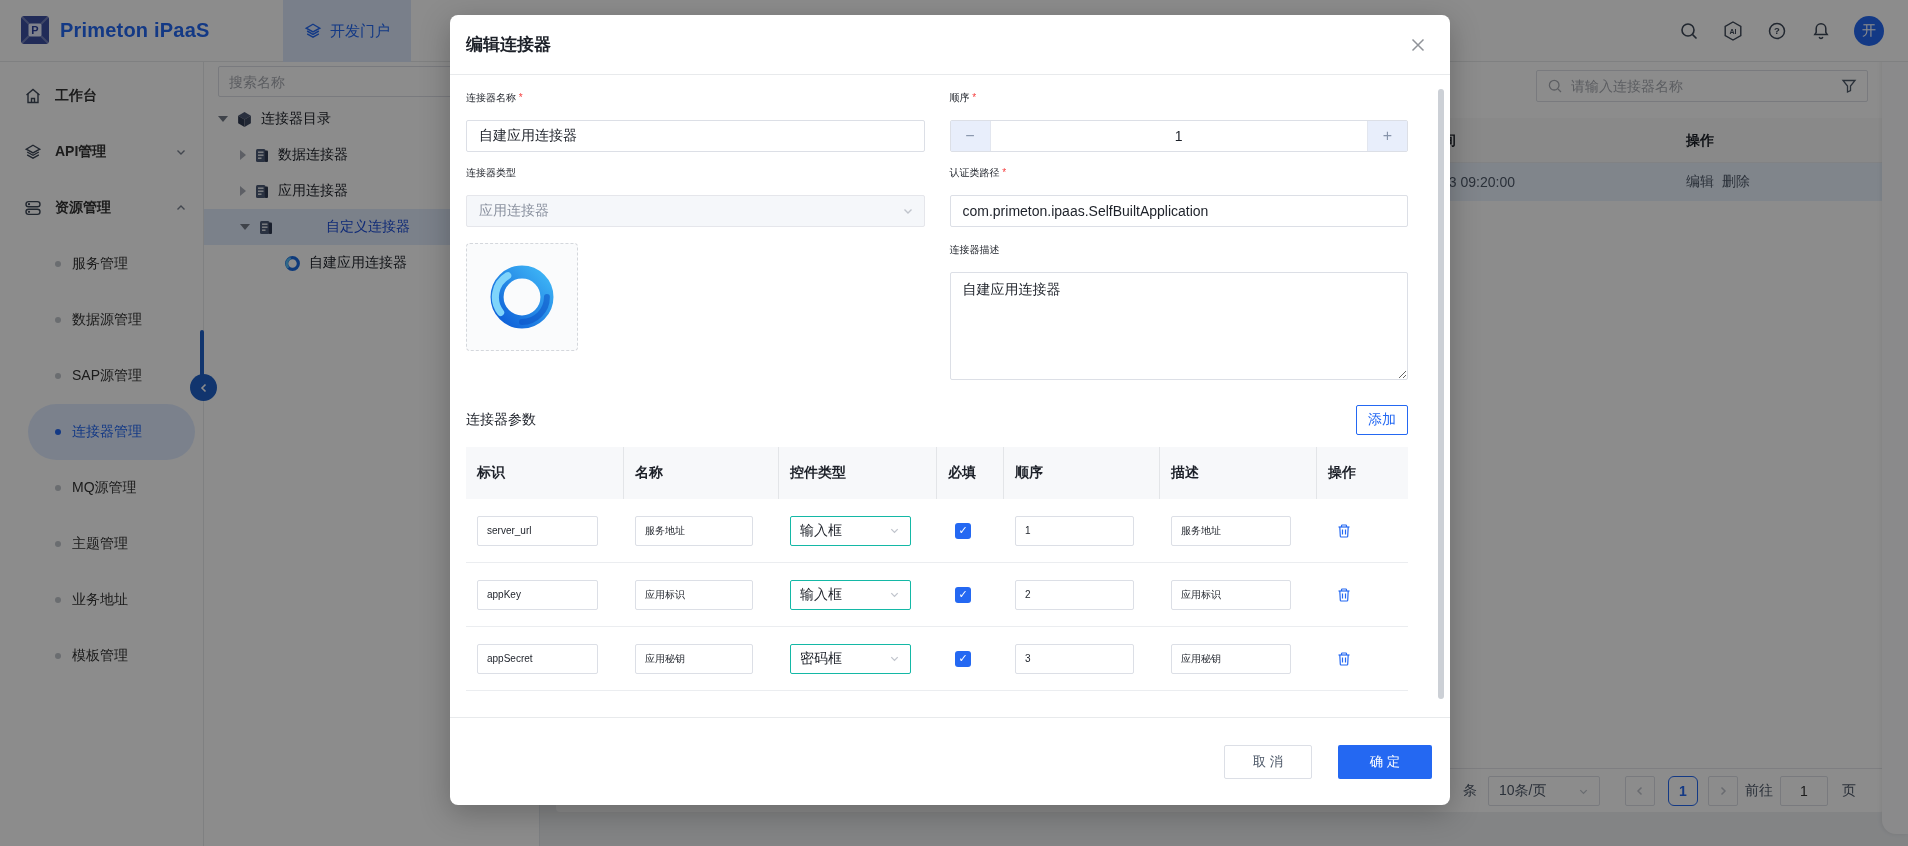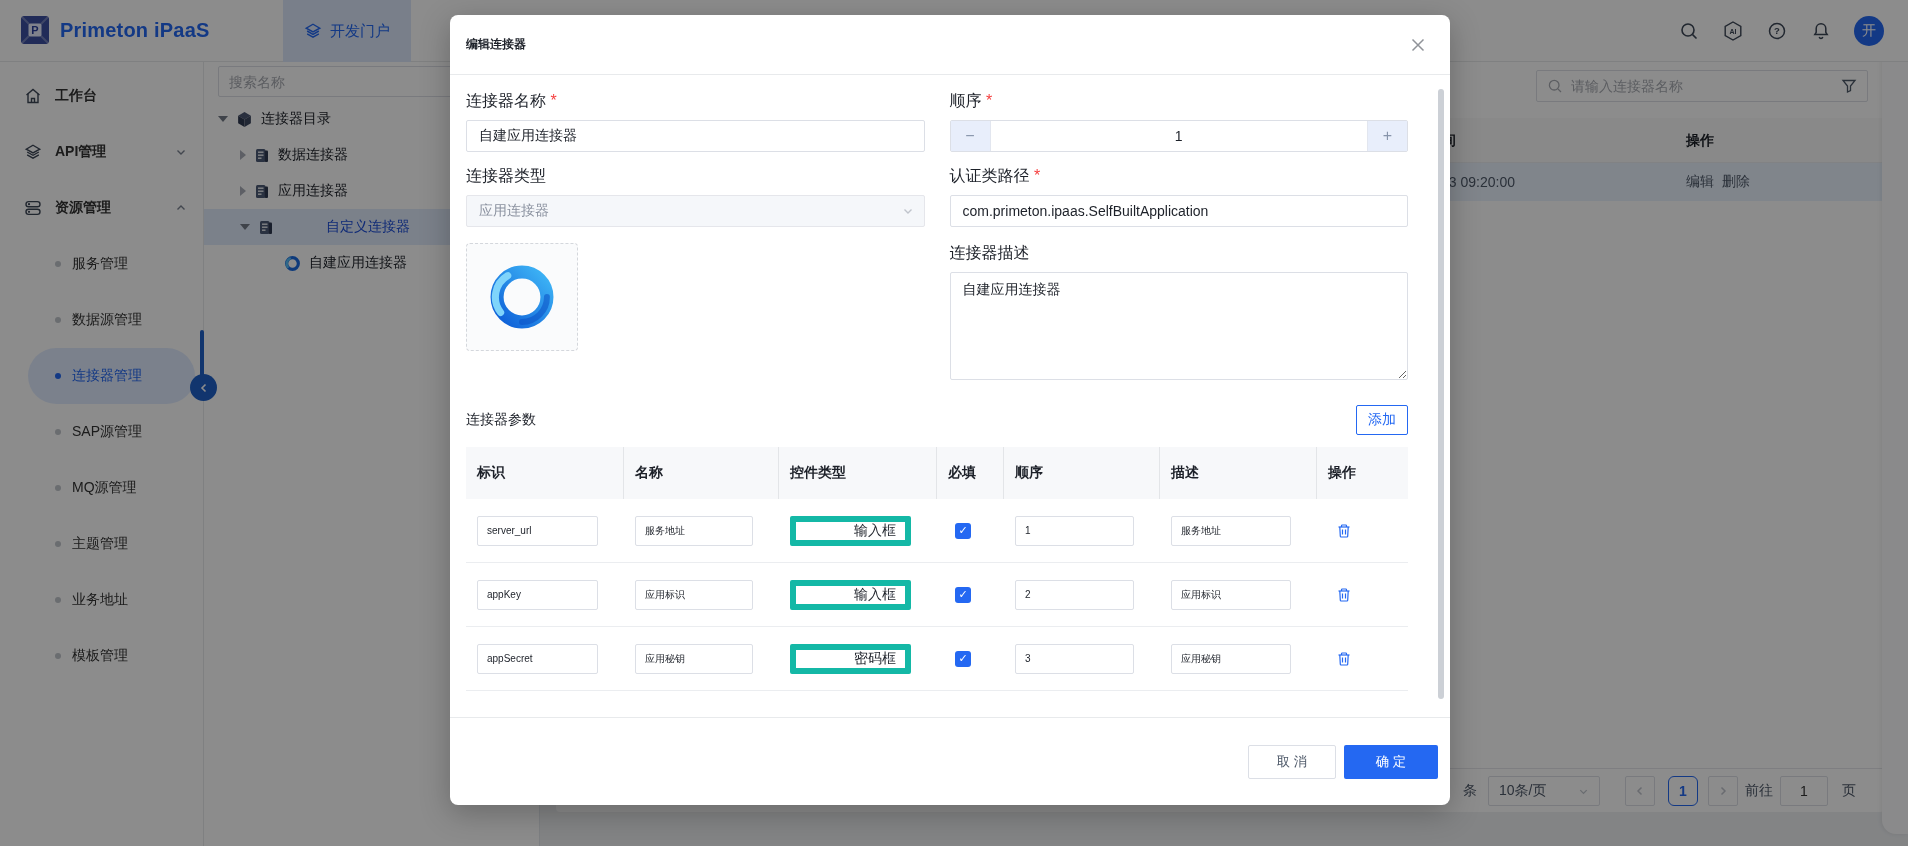--- a/index.html
+++ b/index.html
@@ -65,26 +65,26 @@
   .pg-goto-input { width:48px; border:1px solid #dcdfe6; border-radius:2px; text-align:center; color:#333; font-size:14px; outline:none; }
   .pg-txt { color:#4e5969; }
   
   .right-strip { position:absolute; right:0; top:14px; bottom:12px; width:26px; background:#fbfcfd;
     border-radius:14px 0 0 14px; z-index:2; box-shadow:-1px 0 4px rgba(0,0,0,.08); }
   
   .overlay { position:absolute; inset:0; background:rgba(0,0,0,.45); z-index:10; }
   .modal { position:absolute; left:450px; top:15px; width:1000px; height:790px; background:#fff; border-radius:8px;
     z-index:20; box-shadow:0 8px 30px rgba(0,0,0,.25); }
   .modal-head { position:relative; height:60px; border-bottom:1px solid #e8eaec; display:flex; align-items:center; padding:0 16px; }
-  .modal-title { font-size:12px; font-weight:bold; color:#1d2129; }
+  .modal-title { font-size:17px; font-weight:bold; color:#1d2129; }
   .modal-close { position:absolute; right:22px; top:20px; width:20px; height:20px; display:flex; align-items:center; justify-content:center; }
   .modal-body { position:relative; height:642px; overflow:hidden; padding:16px 42px 0 16px; }
   .scroll-thumb { position:absolute; right:6px; top:14px; width:6px; height:610px; background:#ccd0d6; border-radius:3px; }
   .form-grid { display:grid; grid-template-columns:1fr 1fr; column-gap:25px; }
-  .f-label { font-size:16px; color:#1d2129; margin:0 0 9px 0; height:20px; }
+  .f-label { font-size:10px; color:#1d2129; margin:0 0 9px 0; height:20px; }
   .req::after { content:" *"; color:#f53f3f; }
   .f-input { width:100%; height:32px; border:1px solid #dcdfe6; border-radius:2px; padding:0 12px; font-size:14px; color:#1d2129; outline:none; background:#fff; }
   .f-row2 { margin-top:14px; }
   .f-row3 { margin-top:16px; }
   .stepper { position:relative; height:32px; border:1px solid #dcdfe6; border-radius:2px; background:#fff; }
   .step-btn { position:absolute; top:0; width:40px; height:30px; background:#e8eefb; color:#8794ab; font-size:16px;
     display:flex; align-items:center; justify-content:center; }
   .step-minus { left:0; border-right:1px solid #e2e6ef; }
   .step-plus { right:0; border-left:1px solid #e2e6ef; }
   .step-minus::before { content:"−"; }
@@ -104,28 +104,28 @@
   .ptable { margin-top:12px; width:942px; }
   .prow { display:grid; grid-template-columns:158px 155px 158px 67px 156px 157px 91px; }
   .phead { background:#f7f8fa; height:52px; }
   .phead .pcell { border-right:1px solid #e3e5e8; font-weight:bold; }
   .phead .pcell:last-child { border-right:none; }
   .pbody { height:64px; border-bottom:1px solid #ebedf0; }
   .pbody:first-of-type { border-top:1px solid #ebedf0; }
   .pcell { display:flex; align-items:center; padding-left:11px; color:#1d2129; }
   .cell-input { width:calc(100% - 26px); height:30px; border:1px solid #dcdfe6; border-radius:2px; padding:0 9px;
     font-size:10px; color:#1d2129; outline:none; }
-  .mini-select { position:relative; width:calc(100% - 26px); height:30px; border:6px solid #14b8a6; border-radius:2px;
-    display:flex; align-items:center; padding:0 9px; color:#1d2129; background:#fff;justify-content:flex-end; }
+  .mini-select { position:relative; width:calc(100% - 26px); height:30px; border:1px solid #14b8a6; border-radius:2px;
+    display:flex; align-items:center; padding:0 9px; color:#1d2129; background:#fff; }
   .cb { width:16px; height:16px; margin-left:7px; background:#2468f2; border-radius:3px; color:#fff; font-size:11px;
     display:flex; align-items:center; justify-content:center; }
   .cb::after { content:"✓"; }
   .trash { margin-left:8px; display:flex; }
   .modal-foot { position:absolute; left:0; bottom:0; width:100%; height:88px; border-top:1px solid #e8eaec;
-    display:flex; align-items:center; justify-content:flex-end; gap:8px; padding-right:12px; border-radius:0 0 8px 8px; }
+    display:flex; align-items:center; justify-content:flex-end; gap:26px; padding-right:18px; border-radius:0 0 8px 8px; }
   .btn-cancel { width:88px; height:34px; border:1px solid #dcdfe6; border-radius:2px; background:#fff; color:#4e5969;
     display:flex; align-items:center; justify-content:center; }
   .btn-ok { width:94px; height:34px; border:none; border-radius:2px; background:#2468f2; color:#fff;
     display:flex; align-items:center; justify-content:center; }
 </style>
 </head>
 <body>
 
 <div class="app-header">
   <div class="logo-wrap">
@@ -208,27 +208,27 @@
       </svg>
   </div>
   <div class="sub-item">
     <span class="dot"></span>
       <span>服务管理</span>
   </div>
   <div class="sub-item">
     <span class="dot"></span>
       <span>数据源管理</span>
   </div>
+  <div class="sub-item">
+    <span class="dot"></span>
+      <span>SAP源管理</span>
+  </div>
   <div class="sub-item active">
     <span class="dot"></span>
       <span>连接器管理</span>
-  </div>
-  <div class="sub-item">
-    <span class="dot"></span>
-      <span>SAP源管理</span>
   </div>
   <div class="sub-item">
     <span class="dot"></span>
       <span>MQ源管理</span>
   </div>
   <div class="sub-item">
     <span class="dot"></span>
       <span>主题管理</span>
   </div>
   <div class="sub-item">

